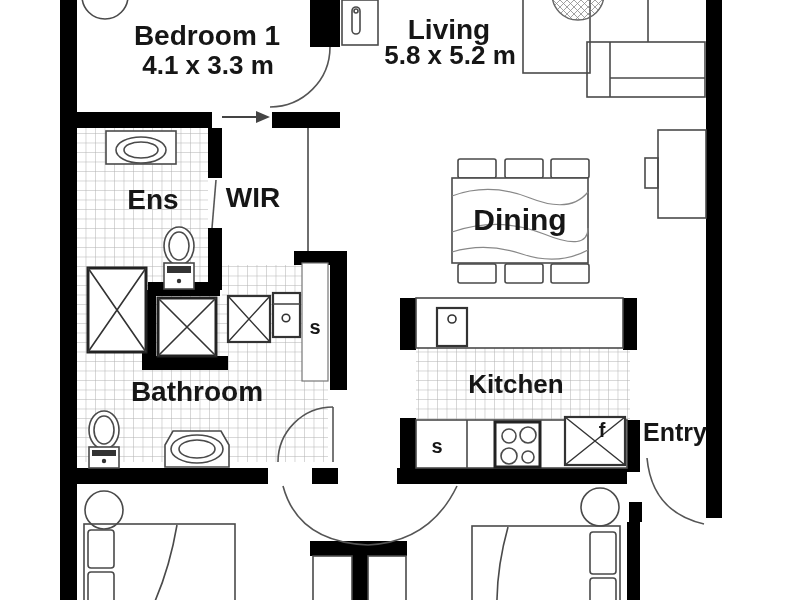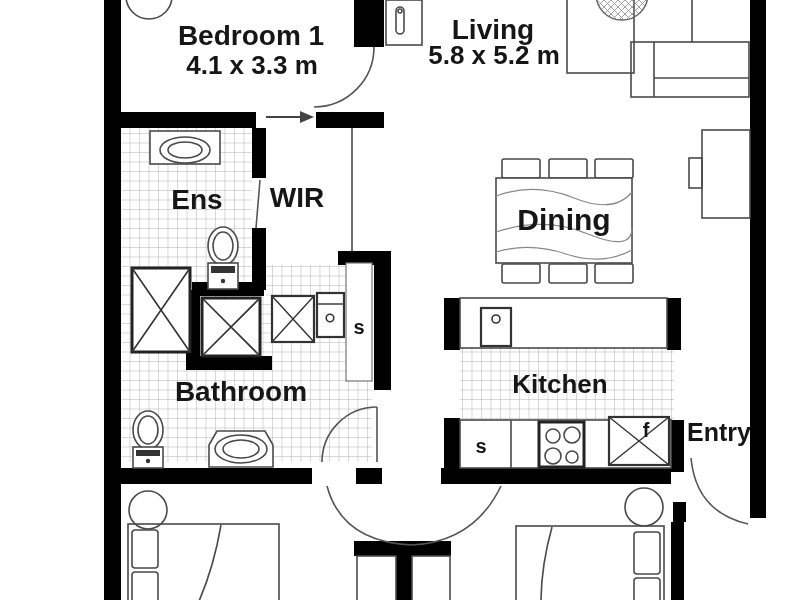--- a/index.html
+++ b/index.html
@@ -1,19 +1,19 @@
 <!DOCTYPE html>
 <html style="--wall: #000000; --outline: #4a4a4a; --tile: #b0b0b0; --text: #161616; --background: #ffffff;"><head>
 <meta charset="utf-8">
 <style>
   :root{
     --wall:#000000; --outline:#4a4a4a; --tile:#b0b0b0; --text:#161616; --background:#ffffff;
   }
   html,body{margin:0;padding:0;background:var(--background);width:800px;height:600px;overflow:hidden;}
-  .plan-wrap{width:728px;height:600px;position:relative;background:var(--background);margin-left:44px;}
+  .plan-wrap{width:728px;height:600px;position:relative;background:var(--background);}
   svg{display:block;}
   svg text{font-family:"Liberation Sans",sans-serif;font-weight:700;fill:var(--text);text-anchor:middle;}
   .room-lbl{font-size:28px;}
   .dim-lbl{font-size:26px;}
   .dining-lbl{font-size:30px;}
   .kitchen-lbl{font-size:26px;}
   .entry-lbl{font-size:25px;}
   .small-lbl{font-size:20px;}
   .wall{fill:var(--wall);stroke:none;}
   .thin{fill:none;stroke:var(--outline);stroke-width:1.6;}

